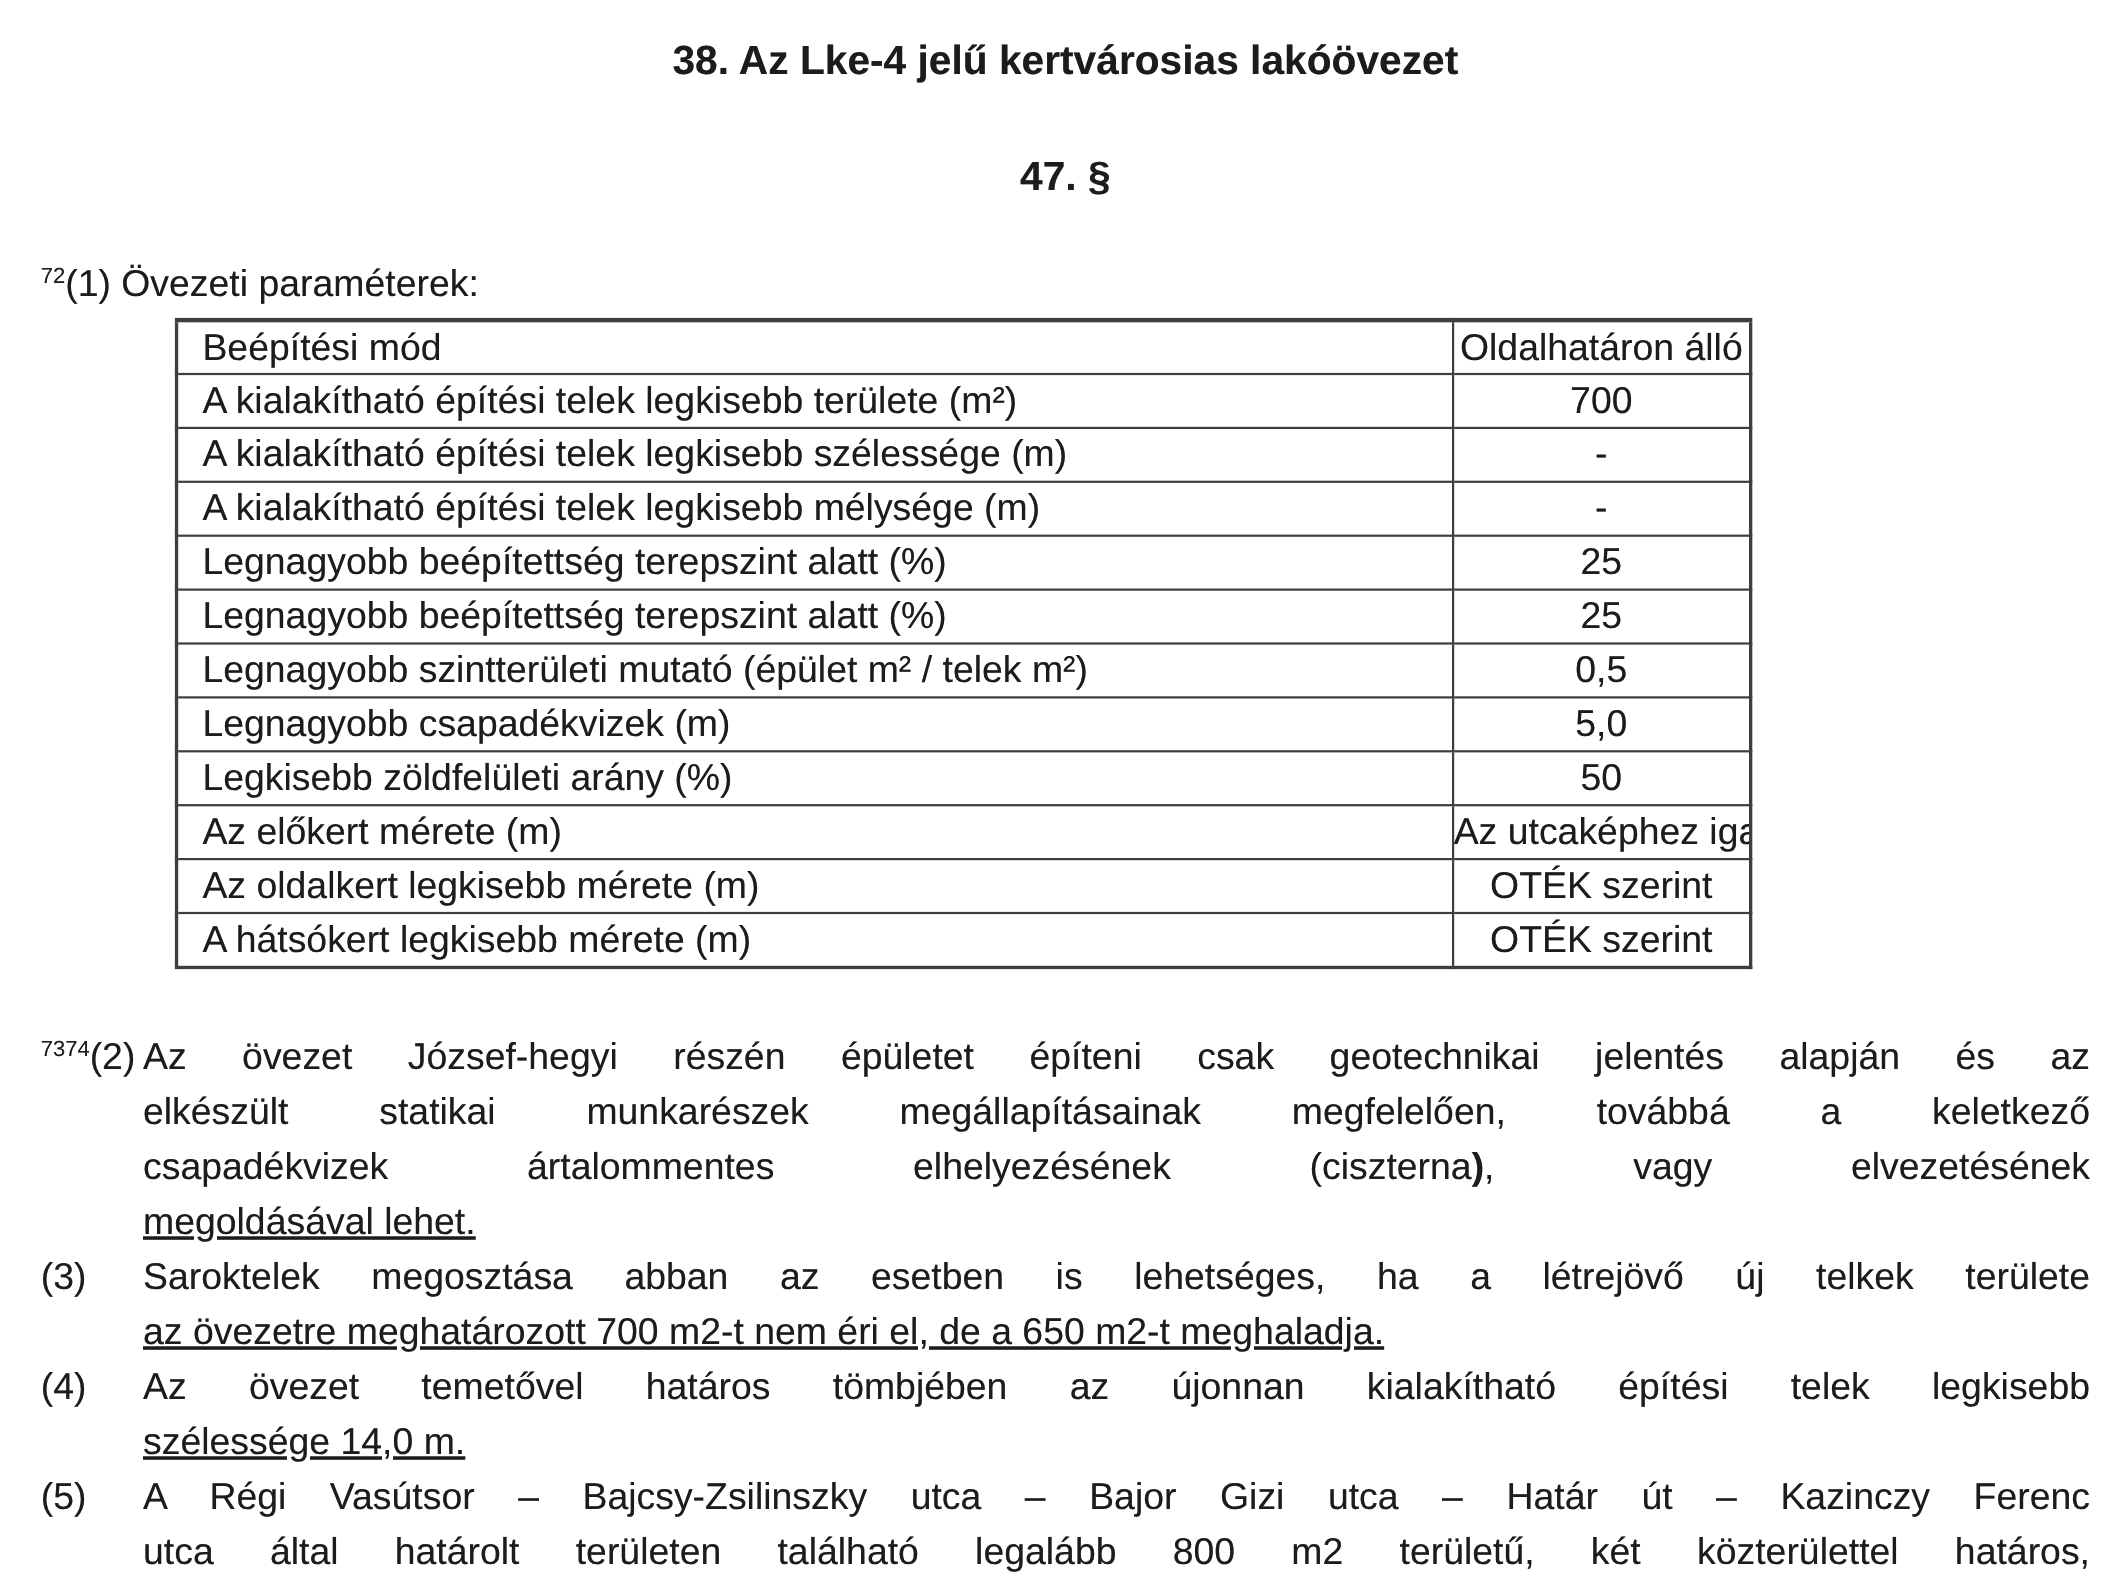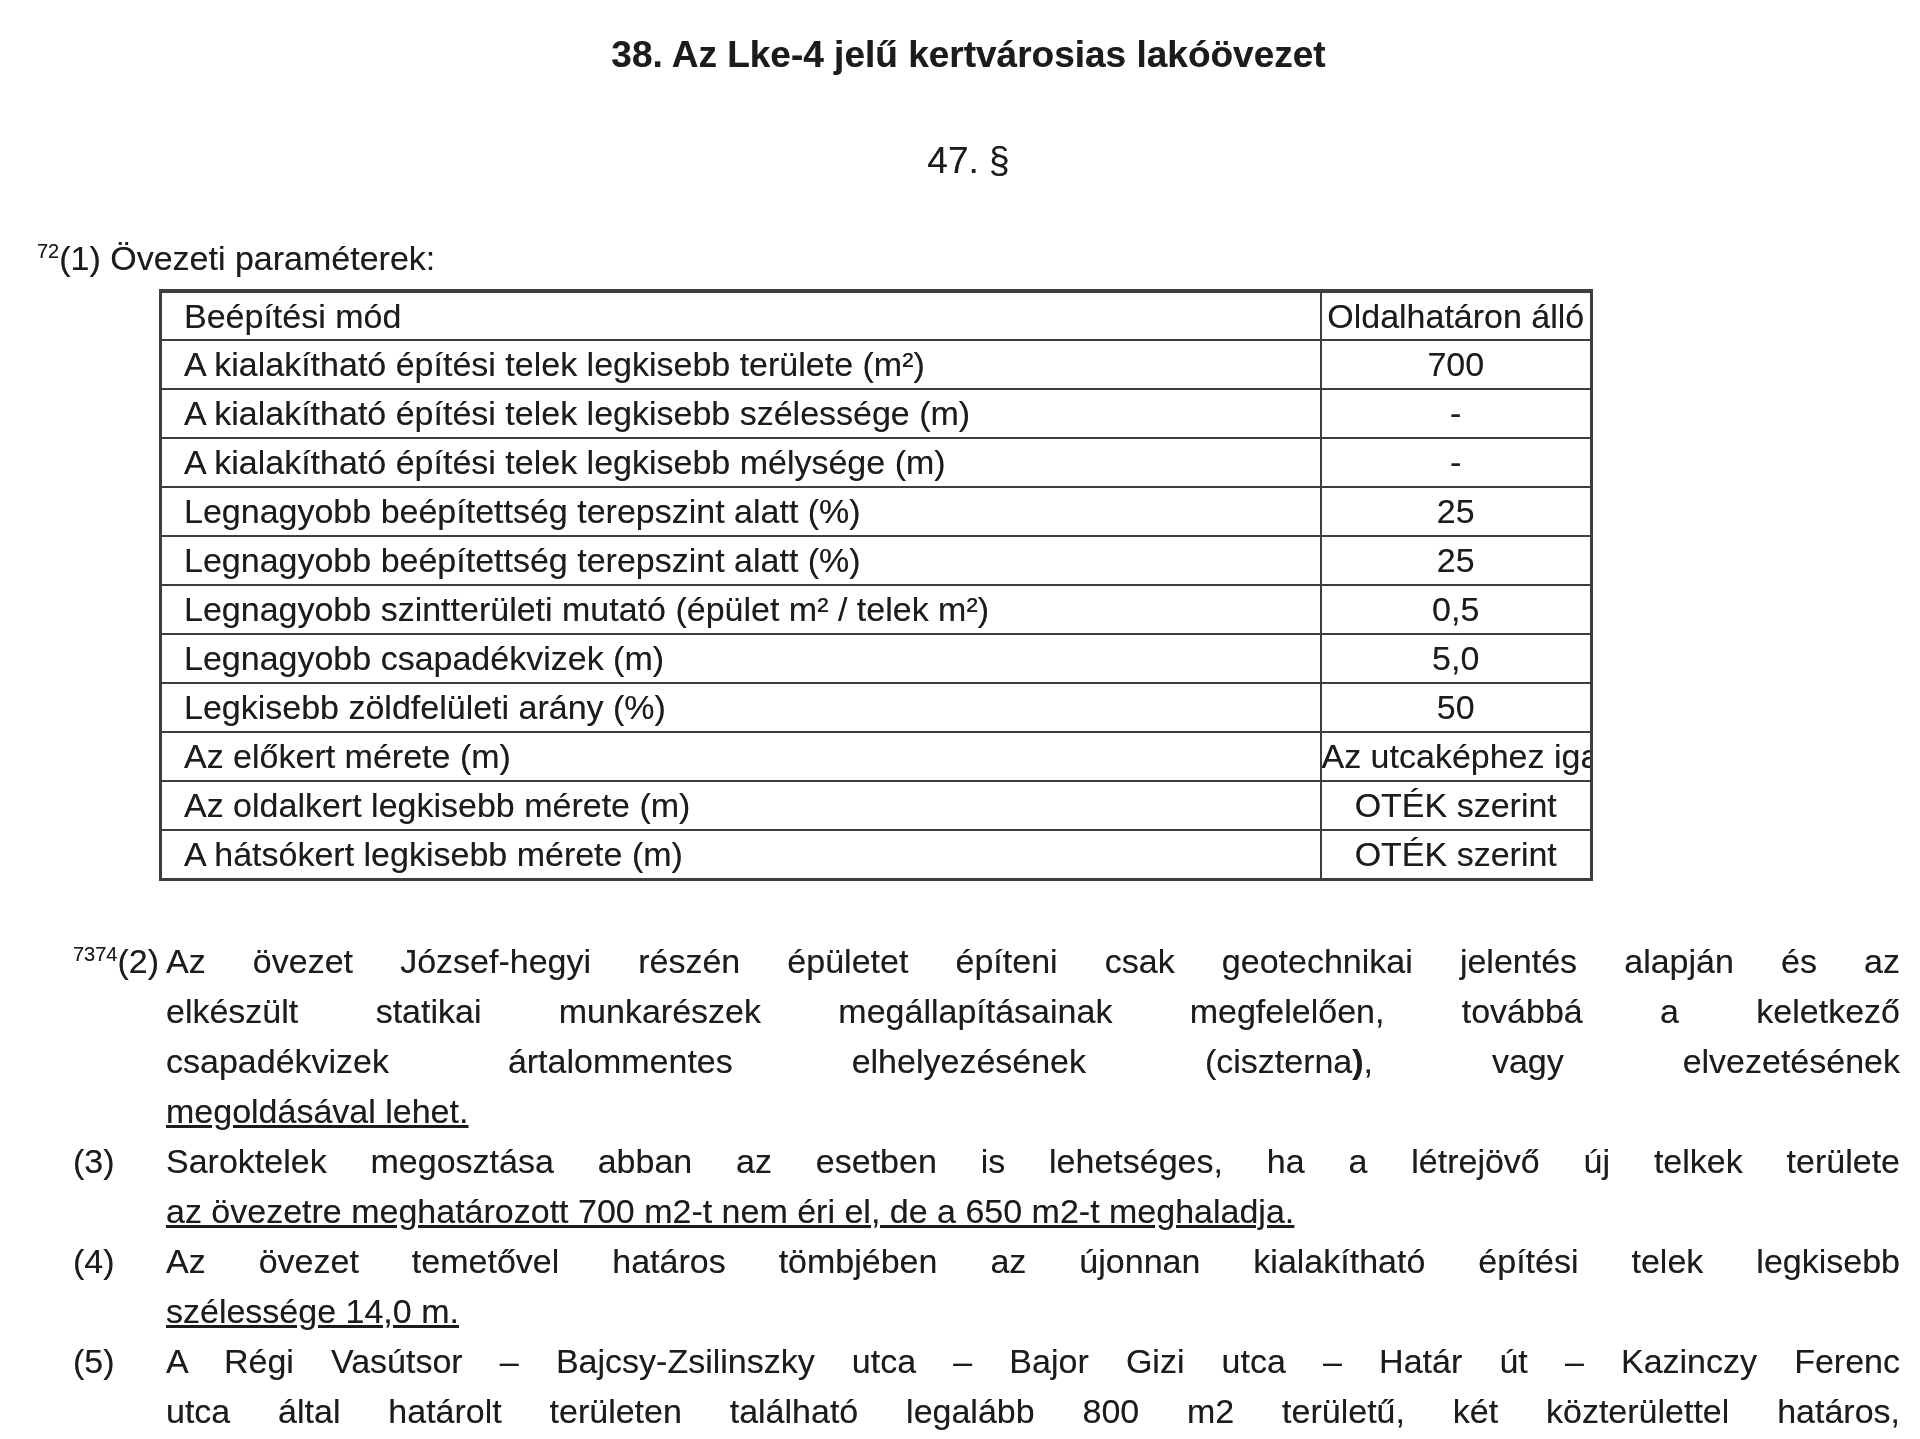--- a/index.html
+++ b/index.html
@@ -11,40 +11,40 @@
     overflow:hidden;
   }
   .page { padding:0 20px 0 37px; text-shadow:0 0 0.6px rgba(40,40,40,0.55); }
 
   .doc-title {
     margin-top:30px; text-align:center;
     font-weight:bold; font-size:37px; line-height:50px;
   }
   .doc-sub {
     margin-top:56px; text-align:center;
-    font-weight:normal; font-size:37px; line-height:50px;
+    font-weight:bold; font-size:37px; line-height:50px;
   }
 
   .intro { margin-top:50px; font-size:34px; line-height:44px; }
   sup.fn { font-size:20px; vertical-align:baseline; position:relative; top:-12px; }
 
   table.params {
     border-collapse:collapse; table-layout:fixed;
     margin-left:122px; margin-top:4px; width:1434px;
     border:3px solid #3e3e3e; border-top-width:4px;
   }
   table.params td {
     border:2px solid #3e3e3e; height:49px;
     font-size:34px; vertical-align:middle;
     white-space:nowrap; overflow:hidden;
   }
   table.params td.c1 { width:1160px; padding-left:22px; }
   table.params td.c2 { text-align:center; }
 
-  .paras { margin-top:55px;margin-left:36px; }
+  .paras { margin-top:55px; }
   .para {
     position:relative; padding-left:93px;
     font-size:34px; line-height:50px; margin-bottom:0;
   }
   .plabel { position:absolute; left:0; top:0; white-space:nowrap; }
   .jline { text-align:justify; text-align-last:justify; }
   .lastline { text-align:center; text-align-last:left;text-decoration:underline; }
   .boldch { font-weight:bold; }
 </style>
 </head>

